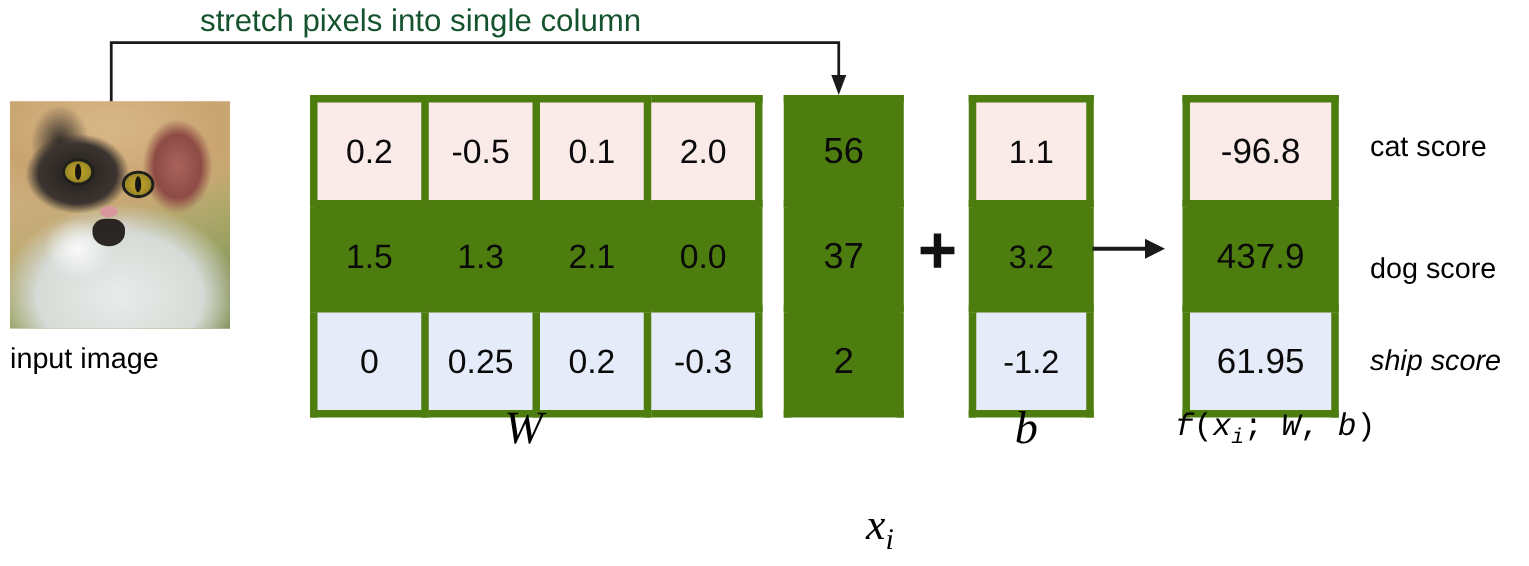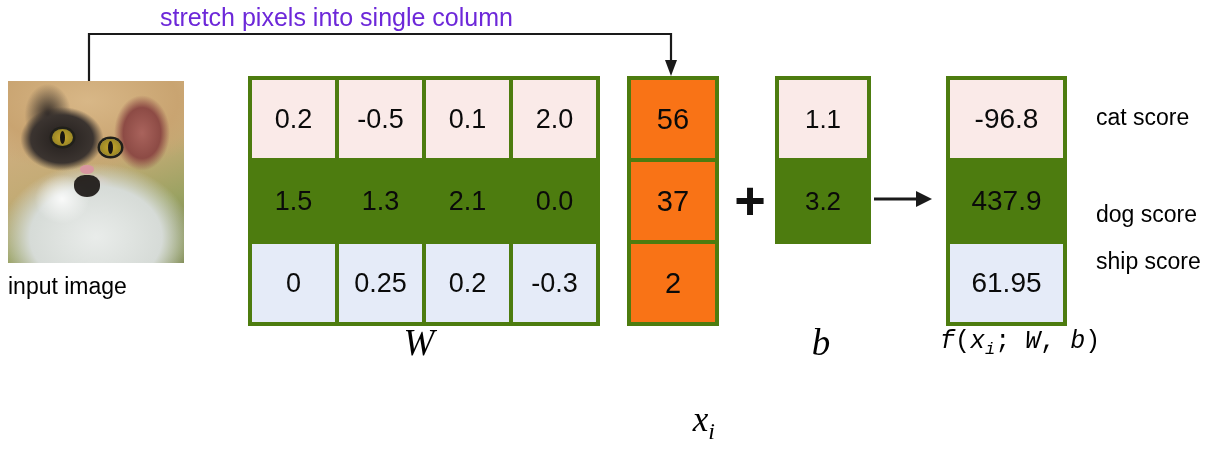--- a/index.html
+++ b/index.html
@@ -18,21 +18,21 @@
 
   .abs { position: absolute; }
 
   
   #stretch-caption {
     left: 160px;
     top: 2px;
     font-size: 25px;
     line-height: 30px;
     white-space: nowrap;
-    color: #6d28d9;
+    color: #14532d;
   }
 
   
   #connector-svg {
     left: 0px;
     top: 0px;
     width: 1223px;
     height: 453px;
     pointer-events: none;
   }
@@ -103,31 +103,31 @@
     line-height: 28px;
     white-space: nowrap;
   }
 
   
   .matrix {
     border-collapse: collapse;
     border-spacing: 0;
   }
   .matrix td {
-    border: 4px solid #4d7c0f;
+    border: 6px solid #4d7c0f;
     text-align: center;
     vertical-align: middle;
     font-family: "Liberation Sans", sans-serif;
     color: #0a0a0a;
     padding: 0;
   }
   .row-cat  { background: #faeae8; }
   .row-dog  { background: #4d7c0f; }
   .row-ship { background: #e5ebf8; }
-  .row-plain { background: #f97316; }
+  .row-plain { background: #4d7c0f; }
 
   
   #w-matrix {
     left: 248px;
     top: 76px;
   }
   #w-matrix td {
     width: 83px;
     height: 78px;
     font-size: 27px;
@@ -236,21 +236,21 @@
 
   
   .score-label {
     left: 1096px;
     font-size: 23px;
     line-height: 28px;
     white-space: nowrap;
   }
   #score-label-cat  { top: 103px; }
   #score-label-dog  { top: 200px; }
-  #score-label-ship { top: 247px; }
+  #score-label-ship { top: 274px; font-style: italic; }
 </style>
 </head>
 <body>
 
 <svg class="abs" id="connector-svg" viewBox="0 0 1223 453" xmlns="http://www.w3.org/2000/svg">
   <path d="M 89,82 L 89,34 L 671,34 L 671,64" fill="none" stroke="#1a1a1a" stroke-width="2.2"></path>
   <path d="M 671,76 L 665,60 L 677,60 Z" fill="#1a1a1a"></path>
 </svg>
 
 <div class="abs" id="stretch-caption">stretch pixels into single column</div>
@@ -310,20 +310,23 @@
 <div class="abs" id="plus-sign">+</div>
 
 <table class="matrix abs" id="b-vector">
   <tbody>
     <tr>
       <td class="row-cat">1.1</td>
     </tr>
     <tr>
       <td class="row-dog">3.2</td>
     </tr>
+    <tr>
+      <td class="row-ship">-1.2</td>
+    </tr>
   </tbody>
 </table>
 <div class="abs" id="b-label">b</div>
 
 <svg class="abs" id="eq-arrow-svg" viewBox="0 0 62 26" xmlns="http://www.w3.org/2000/svg">
   <line x1="2" y1="13" x2="44" y2="13" stroke="#1a1a1a" stroke-width="3.2"></line>
   <path d="M 44,5 L 60,13 L 44,21 Z" fill="#1a1a1a"></path>
 </svg>
 
 <table class="matrix abs" id="f-vector">

